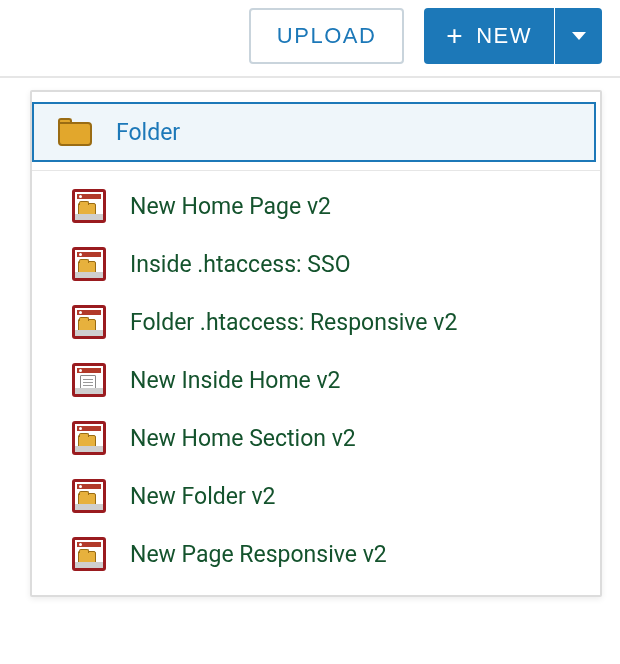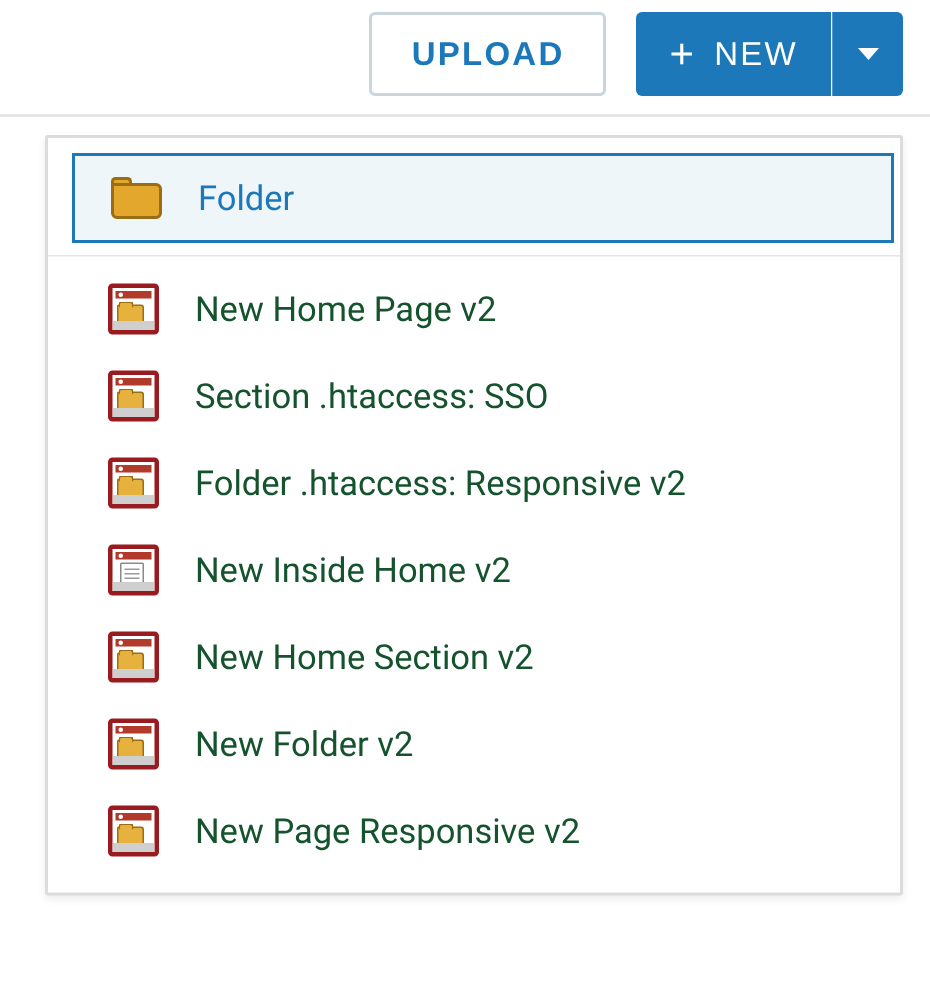--- a/index.html
+++ b/index.html
@@ -28,21 +28,21 @@
     font-size: 22px;
     letter-spacing: 1.5px;
     cursor: pointer;
     text-transform: uppercase;
   }
   .btn-upload {
     border: 2px solid #c9d4dc;
     color: #1c78b8;
     background: #fff;
     padding: 0 26px;
-    font-weight: 700;
+    font-weight: 400;
     align-items: center;
   }
   .btn-group { display: flex; }
   .btn-new {
     background: #1c78b8;
     color: #fff;
     border: none;
     padding: 0 22px;
     border-radius: 4px 0 0 4px;
     gap: 12px;
@@ -82,21 +82,21 @@
     padding: 12px 40px;
     font-size: 23px;
     color: #14532d;
     cursor: pointer;
   }
   .menu-item.highlight {
     background: #eff6fa;
     border: 2px solid #1c78b8;
     color: #1c78b8;
     padding: 14px 24px;
-    margin: 0 4px 4px 16px;
+    margin: 0 4px 4px 0;
   }
   .separator {
     border: none;
     border-top: 1px solid #e6e6e6;
     margin: 8px 0 6px;
   }
 
   .folder-icon {
     width: 34px; height: 28px; position: relative; flex-shrink: 0;
   }
@@ -198,21 +198,21 @@
     </span>
     <span>New Home Page v2</span>
   </div>
 
   <div class="menu-item">
     <span class="template-icon">
       <span class="hdr"></span>
         <span class="folder"></span>
         <span class="strip"></span>
     </span>
-    <span>Section .htaccess: SSO</span>
+    <span>Inside .htaccess: SSO</span>
   </div>
 
   <div class="menu-item">
     <span class="template-icon">
       <span class="hdr"></span>
         <span class="folder"></span>
         <span class="strip"></span>
     </span>
     <span>Folder .htaccess: Responsive v2</span>
   </div>

